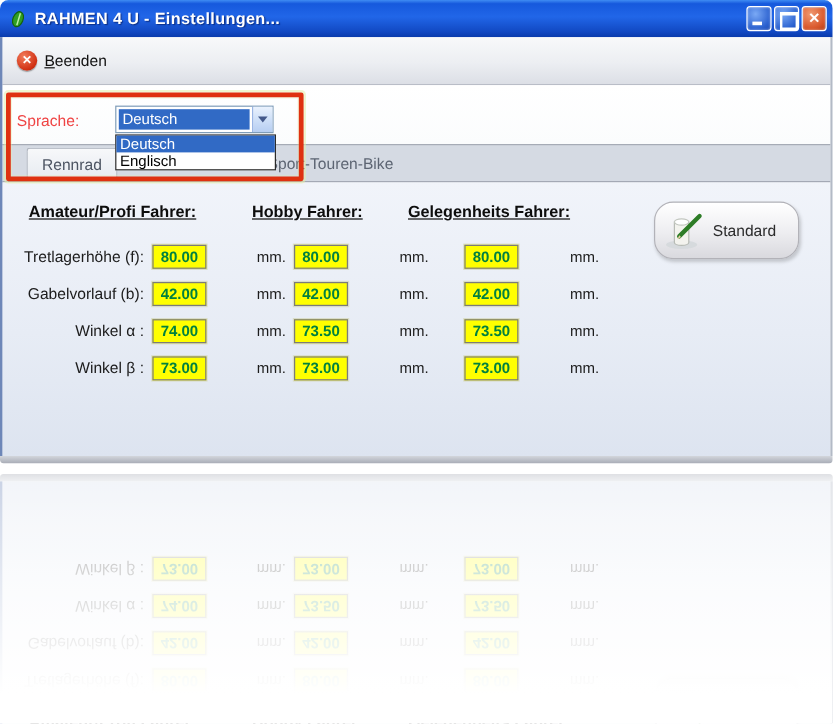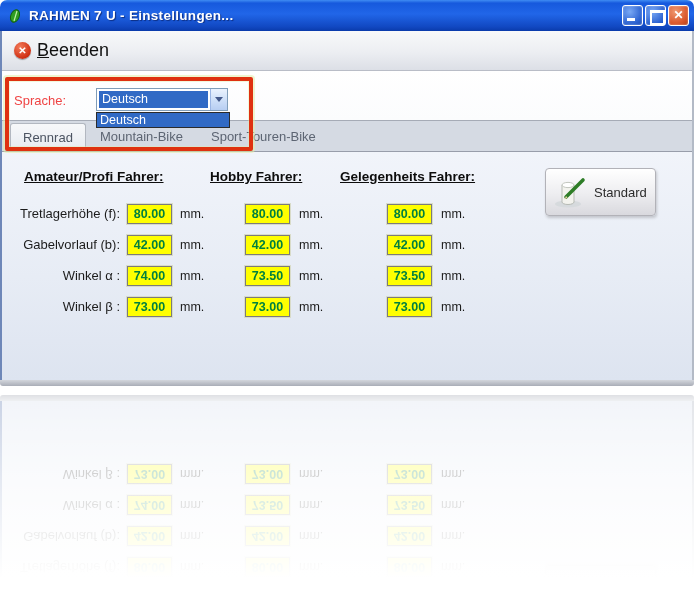--- a/index.html
+++ b/index.html
@@ -31,21 +31,21 @@
   .toolbar {
     position:absolute; left:2px; top:31px; width:690px; height:40px;
     background:linear-gradient(180deg,#f8f9fa 0%,#eceef2 55%,#dcdfe6 100%);
     border-bottom:1px solid #b9bdc7; display:flex; align-items:center; padding-left:12px;
   }
   .exit-item { display:flex; align-items:center; gap:6px; cursor:default; }
   .exit-icon { width:17px; height:17px; border-radius:50%;
     background:radial-gradient(circle at 35% 30%,#f27b5a,#d02f12 70%,#9c1f05);
     color:#fff; font-size:10px; font-weight:bold; text-align:center; line-height:17px;
     box-shadow:0 1px 1px rgba(0,0,0,.35); }
-  .exit-label { font-size:18px; color:#111; display:inline-block; }
+  .exit-label { font-size:13px; color:#111; display:inline-block; }
   .exit-label::first-letter { text-decoration:underline; }
 
   .lang-band { position:absolute; left:2px; top:71px; width:690px; height:49px;
     background:linear-gradient(180deg,#ffffff,#fbfcfd); }
   .lang-label { position:absolute; left:14px; top:93px; font-size:13px; color:#ef4444; }
 
   .combobox { position:absolute; left:96px; top:88px; width:132px; height:23px;
     background:#fff; border:1px solid #7f9db9; display:flex; }
   .combo-sel { flex:1 1 auto; margin:2px; background:#316ac5; color:#fff;
     font-size:12.5px; line-height:17px; padding-left:3px; overflow:hidden; white-space:nowrap; }
@@ -56,42 +56,42 @@
     border-top:5px solid #44598a; }
 
   .dropdown { position:absolute; left:96px; top:112px; width:134px; background:#fff;
     border:1px solid #2b2b2b; z-index:30; }
   .dd-item { height:14px; font-size:12.5px; line-height:14px; padding-left:3px; color:#000;
     white-space:nowrap; overflow:hidden; }
   .dd-item.sel { background:#316ac5; color:#fff; }
 
   .tabbar { position:absolute; left:2px; top:120px; width:690px; height:32px;
     background:#d5dae3; border-top:1px solid #a6abb6; border-bottom:1px solid #989daa;
-    display:flex; align-items:stretch; padding-left:8px; }
+    display:flex; align-items:stretch; padding-left:20px; }
   .tab { font-size:13px; color:#5d6573; display:flex; align-items:center;
     padding:0 14px; white-space:nowrap; }
   .tab.active { background:linear-gradient(180deg,#f7f8fa,#e6eaf0);
     border:1px solid #b2b7c0; border-bottom:none; border-radius:3px 3px 0 0;
     margin-top:2px; color:#4c5462; padding:0 12px; }
 
   .content { position:absolute; left:2px; top:152px; width:690px; height:228px;
     background:linear-gradient(180deg,#f1f4fa 0%,#e7ecf5 55%,#dde4f0 100%); }
   .col-header { position:absolute; top:17px; font-size:13.5px; font-weight:bold; color:#0d0d0d;
     text-decoration:underline; white-space:nowrap; }
   .form-row { position:absolute; left:0; width:690px; height:20px; }
   .row-label { position:absolute; left:0; top:2px; width:118px; text-align:right;
     font-size:13px; color:#1c1c1c; white-space:nowrap; }
   .val { position:absolute; width:45px; height:20px; background:#ffff00;
     border:1px solid #7b7b7b; box-shadow:0 0 0 1px #d9dcc9;
     color:#00813f; font-weight:bold; font-size:12.5px; text-align:center;
     font-family:"Liberation Sans", sans-serif; padding:0; }
-  .unit { position:absolute; top:3px; font-size:12.5px; color:#1c1c1c; }
-
-  .std-btn { position:absolute; left:543px; top:16px; width:111px; height:48px;
-    border-radius:4px; border:1px solid #b2b2b8;
+  .unit { position:absolute; top:3px; font-size:12.5px; color:#1c1c1c;margin-left:34px; }
+
+  .std-btn { position:absolute; left:543px; top:16px; width:121px; height:48px;
+    border-radius:16px; border:1px solid #b2b2b8;
     background:linear-gradient(180deg,#ffffff 0%,#ededf0 55%,#d9d9de 100%);
     box-shadow:1px 2px 3px rgba(0,0,0,.18);
     display:flex; align-items:center; gap:4px; padding-left:6px; }
   .std-label { font-size:13px; color:#2b2b2b; }
 
   .win-bottom { position:absolute; left:0; top:380px; width:694px; height:6px;
     background:linear-gradient(180deg,#d3d6dc,#a9adb7); border-radius:0 0 3px 3px; }
   .edge-l { position:absolute; left:0; top:31px; width:2px; height:349px; background:#6e87b8; }
   .edge-r { position:absolute; right:0; top:31px; width:2px; height:349px; background:#b3bac6; }
 
@@ -113,21 +113,21 @@
 
 <div class="stage">
 
   <div class="window">
 
     <div class="titlebar">
       <svg class="win-icon" viewBox="0 0 17 17">
         <ellipse cx="8" cy="9" rx="4.2" ry="6.5" transform="rotate(22 8 9)" fill="#2f9e23" stroke="#14610c" stroke-width="1"></ellipse>
         <path d="M7 14 Q8.5 9 10 4" stroke="#bff0a8" stroke-width="1.2" fill="none"></path>
       </svg>
-      <span class="title-text">RAHMEN 7 U - Einstellungen...</span>
+      <span class="title-text">RAHMEN 4 U - Einstellungen...</span>
       <span class="win-btns">
         <span class="win-btn min"></span>
         <span class="win-btn max"></span>
         <span class="win-btn close">✕</span>
       </span>
     </div>
 
     <div class="toolbar">
       <span class="exit-item">
         <span class="exit-icon">✕</span>
@@ -146,20 +146,21 @@
     </div>
 
     <div class="tabbar">
       <span class="tab active">Rennrad</span>
       <span class="tab">Mountain-Bike</span>
       <span class="tab">Sport-Touren-Bike</span>
     </div>
 
     <div class="dropdown">
       <div class="dd-item sel">Deutsch</div>
+      <div class="dd-item">Englisch</div>
     </div>
 
     <div class="content">
       <span class="col-header" style="left:22px">Amateur/Profi Fahrer:</span>
       <span class="col-header" style="left:208px">Hobby Fahrer:</span>
       <span class="col-header" style="left:338px">Gelegenheits Fahrer:</span>
 
       <div class="form-row" style="top:52px">
         <span class="row-label">Tretlagerhöhe (f):</span>
         <input class="val" style="left: 125px;" readonly="" value="80.00">

